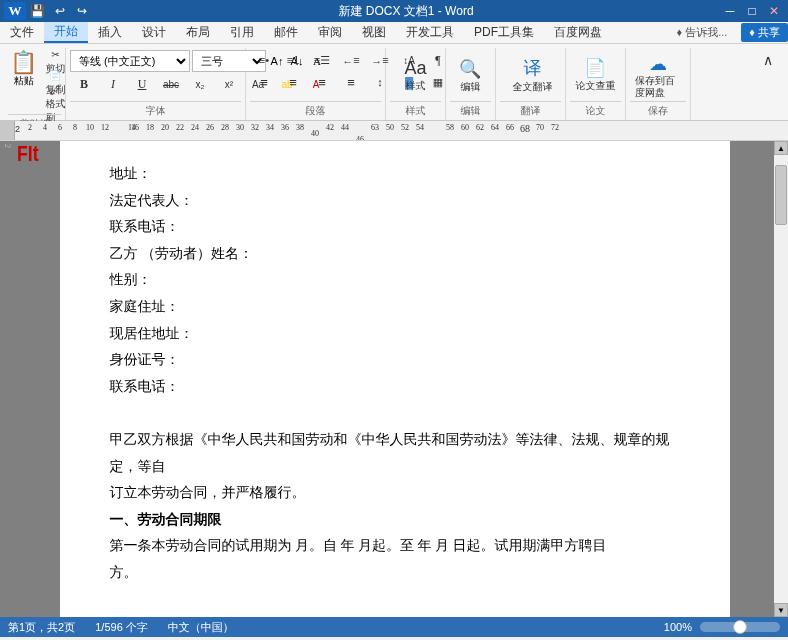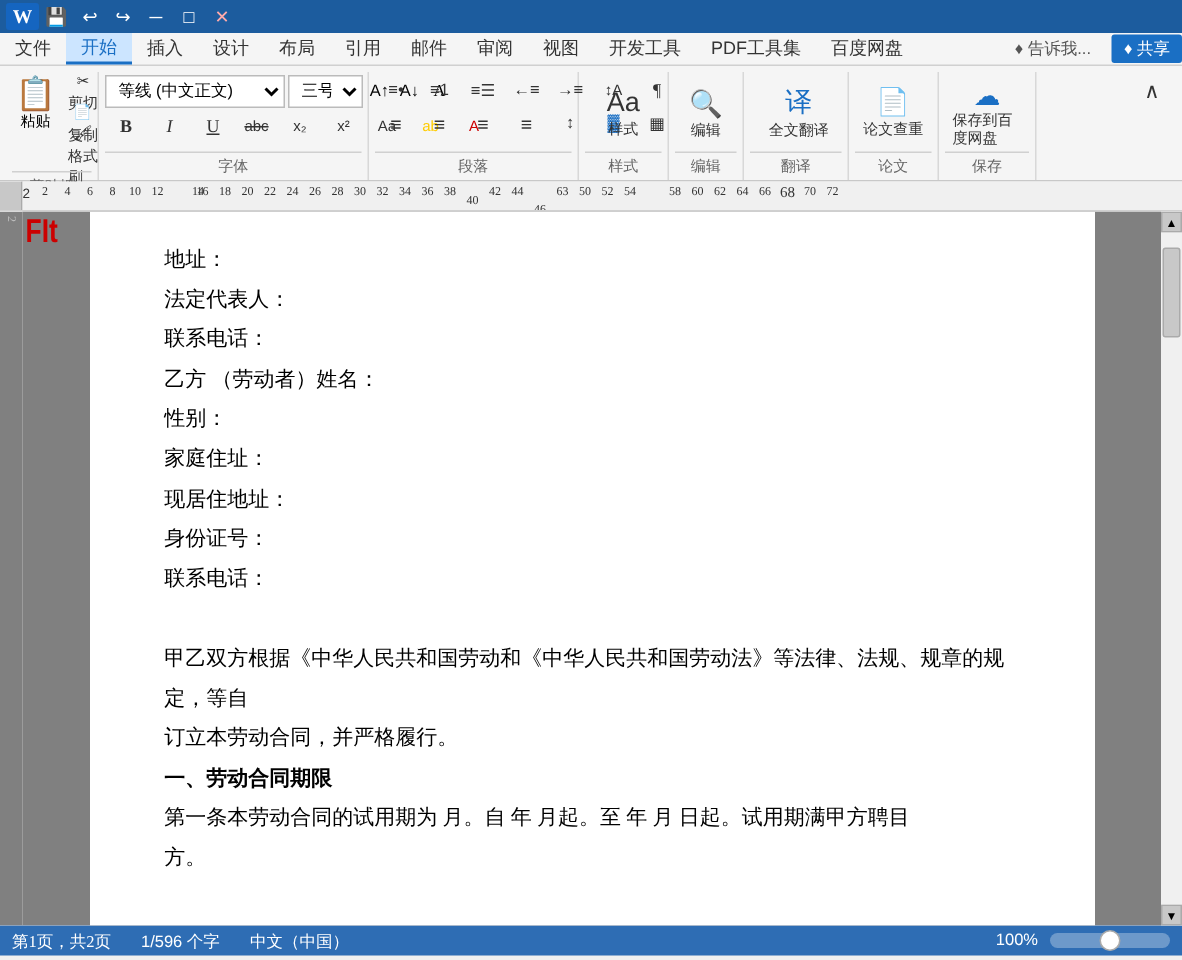--- a/index.html
+++ b/index.html
@@ -94,21 +94,21 @@
     .font-combo {
       height: 22px;
       border: 1px solid #bbb;
       background: white;
       padding: 0 4px;
       font-size: 11px;
       font-family: "Microsoft YaHei", sans-serif;
       cursor: pointer;
     }
     .font-combo.wide { width: 120px; }
-    .font-combo.narrow { width: 50px; }
+    .font-combo.narrow { width: 74px; }
     .font-btn {
       height: 22px;
       width: 22px;
       border: 1px solid #bbb;
       background: white;
       display: flex;
       align-items: center;
       justify-content: center;
       cursor: pointer;
       font-size: 13px;
@@ -231,20 +231,21 @@
     }
   </style>
 </head>
 <body>
 
 <div class="ribbon-top">
   <div class="quick-btn" style="background:#1565c0; width:22px; height:18px; border-radius:2px; font-family:serif; font-weight:bold; font-size:13px; color:white;">W</div>
   <div class="quick-btn">💾</div>
   <div class="quick-btn">↩</div>
   <div class="quick-btn">↪</div>
+  <div style="flex:1; text-align:center; font-size:12px; color:white; font-family:'Microsoft YaHei',sans-serif;">新建 DOCX 文档1 - Word</div>
   <div class="quick-btn">─</div>
   <div class="quick-btn">□</div>
   <div class="quick-btn" style="color:#ffaaaa;">✕</div>
 </div>
 
 <div class="menu-bar">
   <div class="menu-item">文件</div>
   <div class="menu-item active">开始</div>
   <div class="menu-item">插入</div>
   <div class="menu-item">设计</div>
@@ -481,21 +482,21 @@
   <div class="scrollbar-v">
     <div class="scrollbar-btn">▲</div>
     <div class="scrollbar-track">
       <div class="scrollbar-thumb"></div>
     </div>
     <div class="scrollbar-btn">▼</div>
   </div>
 </div>
 
 <div class="status-bar">
-  <span style="font-size:11px; font-family:Liberation Serif, serif;">第1页，共2页</span>
+  <span style="font-size:11px; font-family:Liberation Sans, sans-serif;">第1页，共2页</span>
   <span style="font-size:11px; font-family:'Microsoft YaHei',sans-serif;">1/596 个字</span>
   <span style="font-size:11px; font-family:'Microsoft YaHei',sans-serif;">中文（中国）</span>
   <div class="status-right">
     <span style="font-size:11px;">100%</span>
     <div style="width:80px; height:10px; background:rgba(255,255,255,0.3); border-radius:5px; cursor:pointer; position:relative;">
       <div style="position:absolute; left:50%; top:-2px; width:14px; height:14px; background:white; border-radius:50%; transform:translateX(-50%); border:1px solid #aaa;"></div>
     </div>
   </div>
 </div>
 

